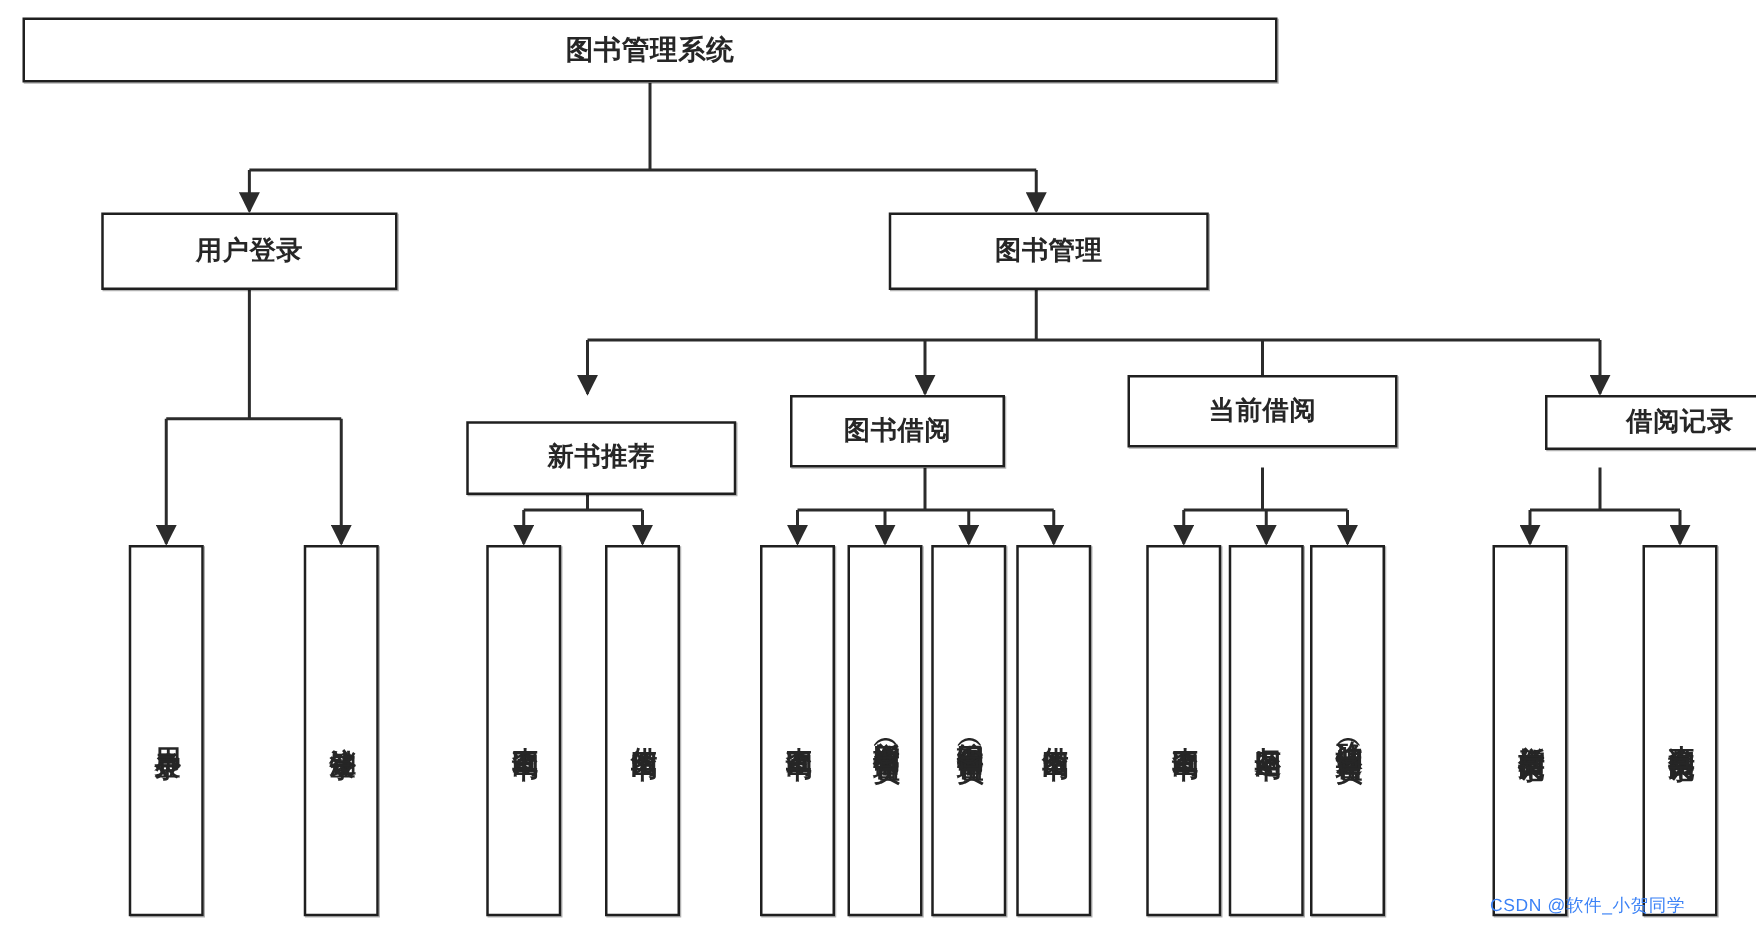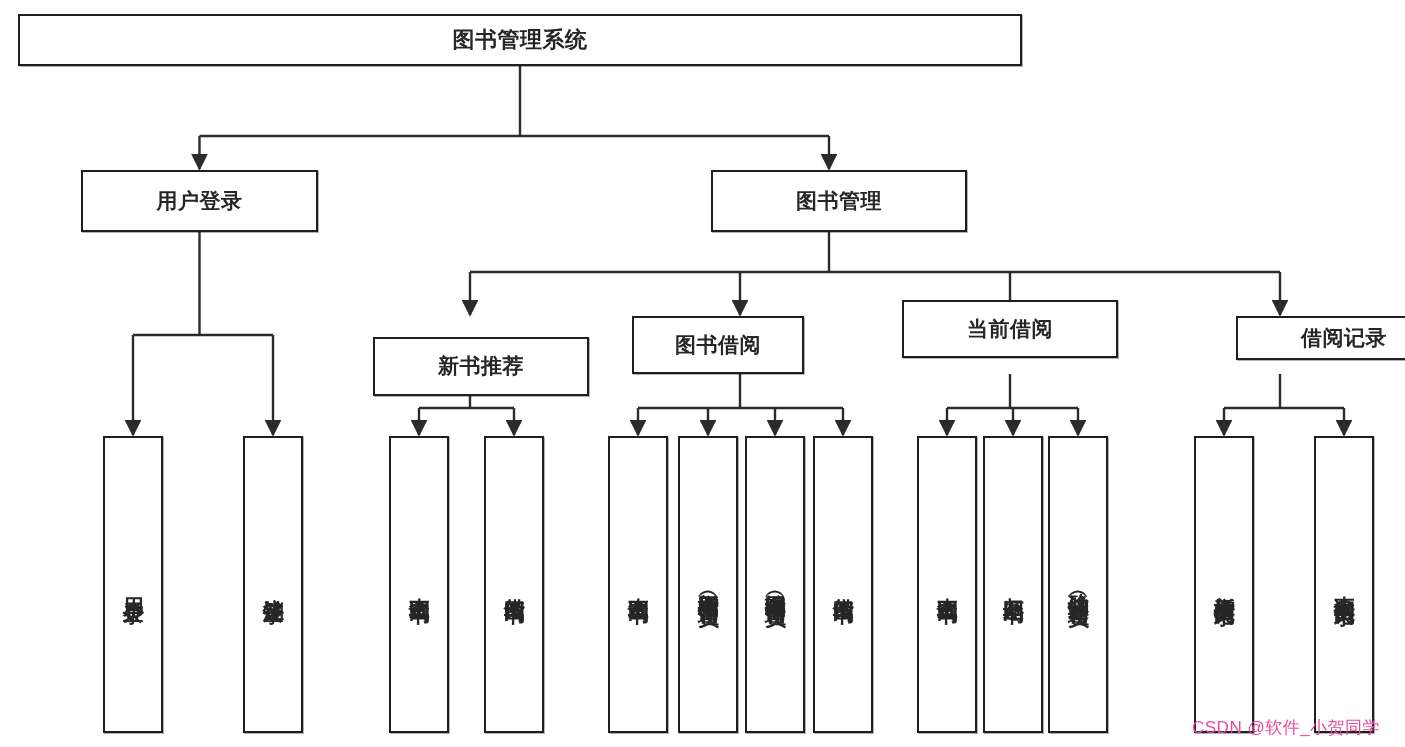--- a/index.html
+++ b/index.html
@@ -46,22 +46,22 @@
   }
   .node.vertical .lbl {
     writing-mode: vertical-rl;
     text-orientation: upright;
     letter-spacing: 2px;
     font-size: 21px;
   }
   .node.root .lbl { font-size: 22px; }
   .watermark {
     position: absolute;
-    color: #ec4899;
-    font-size: 17px;
+    color: #3b82f6;
+    font-size: 14px;
     letter-spacing: 0.5px;
     white-space: nowrap;
     user-select: none;
   }
 </style>
 </head>
 <body>
 
 <div id="canvas">
 

